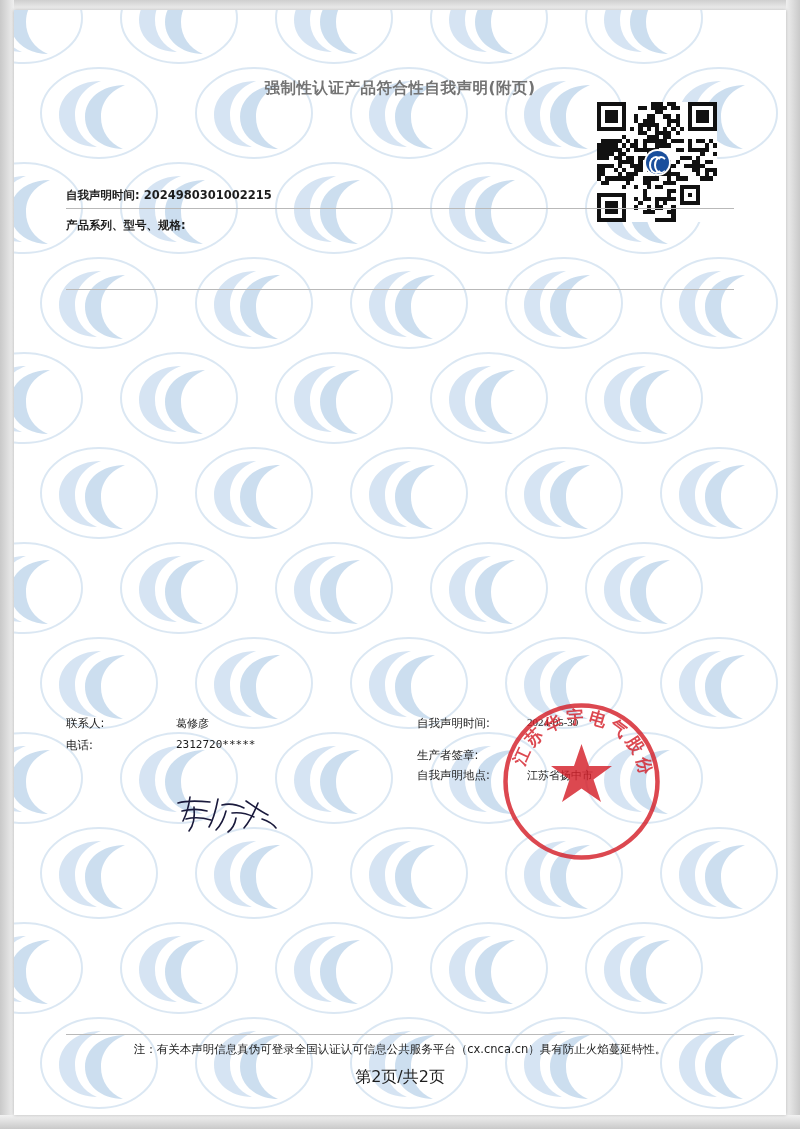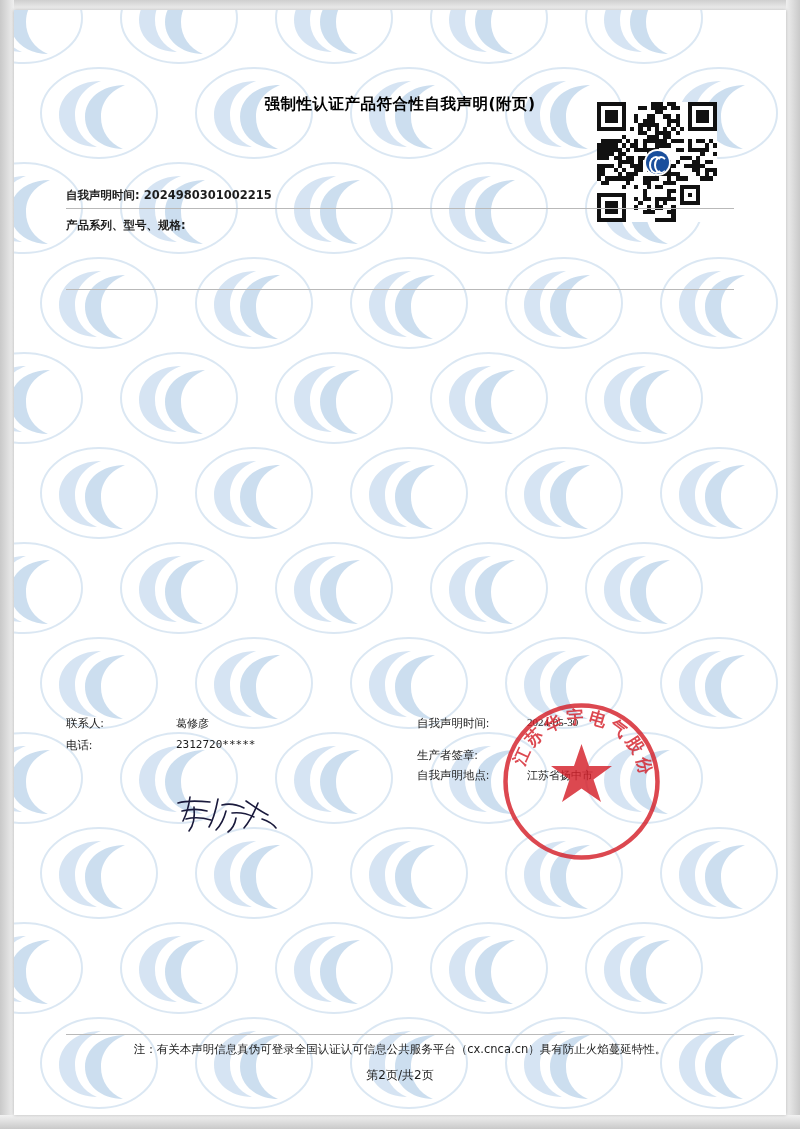--- a/index.html
+++ b/index.html
@@ -70,23 +70,22 @@
   }
   .doc-title {
     position: absolute;
     top: 68px;
     left: 0;
     width: 772px;
     text-align: center;
     font-family: "DejaVu Sans", sans-serif;
     font-size: 15.5px;
     font-weight: bold;
-    color: #000000;
+    color: #737373;
     letter-spacing: 0.5px;
-    margin-top: 16px;
   }
   .qr {
     position: absolute;
     left: 583px;
     top: 92px;
     width: 120px;
     height: 120px;
   }
   .qr canvas, .qr svg { display: block; }
   .ccc-badge {
@@ -185,21 +184,20 @@
     position: relative;
     height: 22px;
     font-family: "DejaVu Sans", sans-serif;
     font-size: 11.5px;
     color: #1d1d1d;
   }
   .info-row .k {
     position: absolute;
     left: 0;
     top: 0;
-    font-family: Liberation Serif, serif;
   }
   .info-left .info-row .v {
     position: absolute;
     left: 110px;
     top: 0;
     font-family: "DejaVu Sans Mono", monospace;
     font-size: 11px;
   }
   .info-right .info-row .v {
     position: absolute;
@@ -248,21 +246,21 @@
     height: 1px;
     background: #b9b9b9;
   }
   .page-num {
     position: absolute;
     left: 0;
     top: 1057px;
     width: 772px;
     text-align: center;
     font-family: "DejaVu Sans", sans-serif;
-    font-size: 12px;
+    font-size: 16px;
     color: #1d1d1d;
   }
 </style>
 </head>
 <body>
 
 <div class="page">
   <div class="edge-shadow-top"></div>
   <div class="edge-shadow-left"></div>
   <div class="edge-shadow-right"></div>

